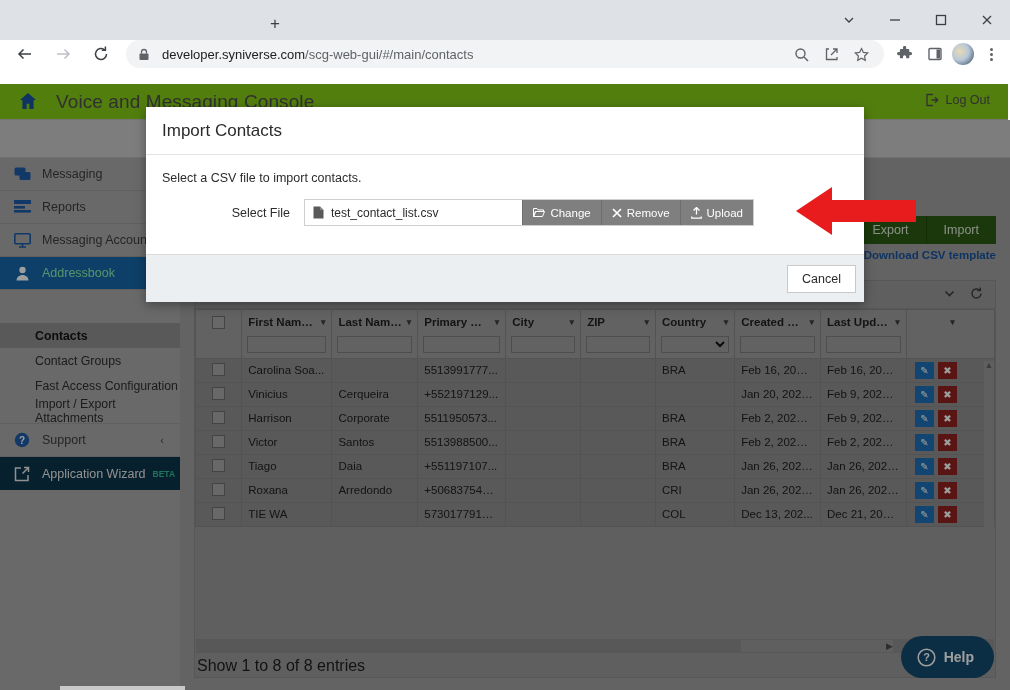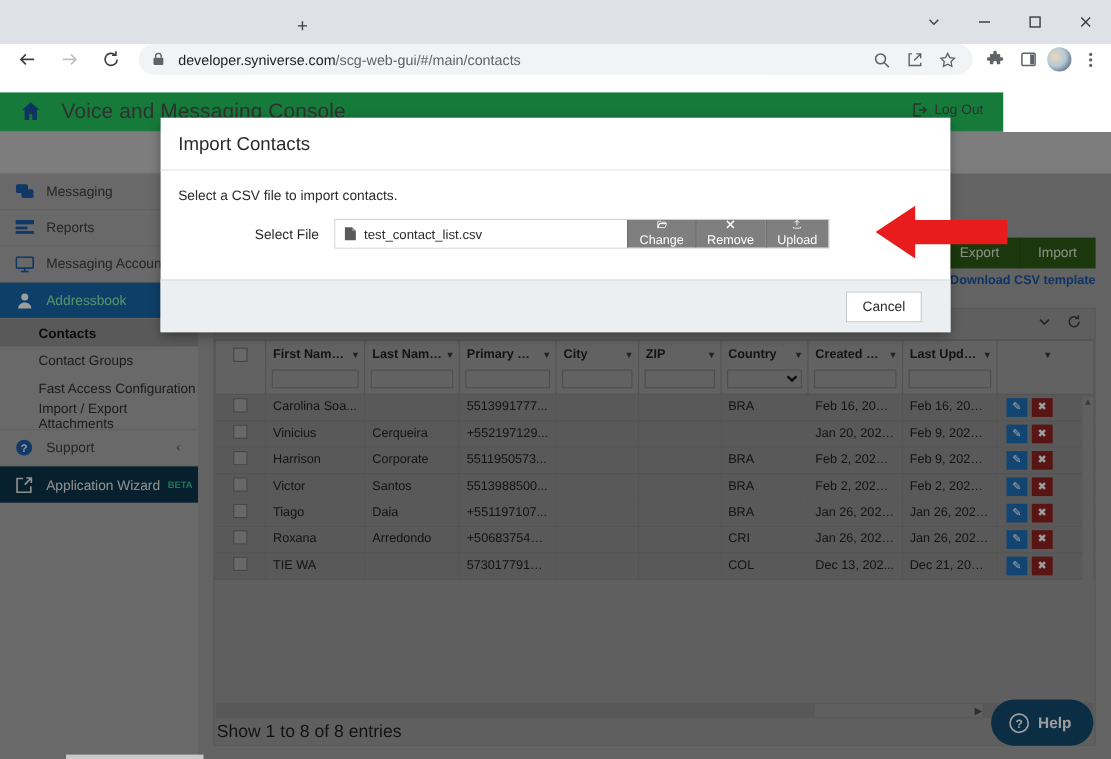--- a/index.html
+++ b/index.html
@@ -67,43 +67,43 @@
     background:radial-gradient(circle at 35% 38%, #e8d9b4 0%, #b7c9d8 45%, #6c7f92 75%, #2f3f4e 100%); }
   .kebab { width:26px; height:26px; margin-right:6px; display:flex; flex-direction:column;
     align-items:center; justify-content:center; gap:2px; flex:0 0 26px;}
   .kebab i { width:3px; height:3px; border-radius:50%; background:#5f6368; display:block; }
 
   
   .page { position:absolute; left:0; top:84px; width:1010px; height:606px; background:#ffffff; }
   .page-inner { position:absolute; inset:0; filter:brightness(0.62); }
 
   .app-header {
-    position:absolute; left:0; top:0; width:912px; height:36px;
-    background:#22c55e; border-bottom:1px solid #bdbdbd;
+    position:absolute; left:0; top:0; width:1008px; height:36px;
+    background:#84cc16; border-bottom:1px solid #bdbdbd;
     display:flex; align-items:center;
   }
   .home-ic { width:22px; height:22px; margin-left:18px; color:#18539e; flex:0 0 22px;}
   .app-title { margin-left:16px; font-size:19px; color:#4e4e4e; letter-spacing:.1px; }
   .logout { position:absolute; right:18px; top:9px; display:flex; align-items:center; gap:7px;
     font-size:12.5px; color:#4e4e4e; }
   .logout svg{ display:block; }
 
   .subbar { position:absolute; left:0; top:36px; width:1010px; height:38px; background:#c9c9c9;
     border-bottom:1px solid #b5b5b5; }
 
   
   .sidebar { position:absolute; left:0; top:74px; width:180px; bottom:0; background:#a9a9a9; }
   .sb-item { height:33px; display:flex; align-items:center; padding-left:14px;
     border-bottom:1px solid #9b9b9b; font-size:12.5px; color:#3b3b3b; }
   .sb-item .ic { width:19px; flex:0 0 19px; margin-right:9px; color:#1b5aa5; display:flex; align-items:center;}
   .sb-item.active { background:#1565a8; color:#86efac; }
   .sb-item.active .ic { color:#ffffff; }
   .sb-sub { height:25px; display:flex; align-items:center; padding-left:35px;
     font-size:12.3px; color:#2d2d2d; }
-  .sb-sub.cur { background:#8f8f8f; color:#141414; font-weight:bold; }
+  .sb-sub.cur { background:#8f8f8f; color:#141414; font-weight:bold;margin-top:33px; }
   .sb-item.wizard { background:#0c3349; color:#e8e8e8; border-bottom:none; }
   .sb-item.wizard .ic { color:#e8e8e8; }
   .beta { font-size:8.5px; color:#2fbf8f; margin-left:7px; vertical-align:super; font-weight:bold;}
   .sb-chevron { margin-left:auto; margin-right:16px; font-size:11px; color:#4a4a4a;}
   .sb-sep { height:1px; background:#9b9b9b; }
 
   
   .main { position:absolute; left:180px; top:74px; right:0; bottom:0; background:#9f9f9f; }
   .actions { position:absolute; right:14px; top:58px; display:flex; flex-direction:column; align-items:flex-end; }
   .act-row { display:flex; }
@@ -154,24 +154,24 @@
     border-bottom:1px solid #e3e3e3; }
   .modal-title { font-size:17px; color:#2b2b2b; }
   .modal-body { padding:16px 16px 0 16px; }
   .modal-note { font-size:12.5px; color:#2b2b2b; }
   .file-row { display:flex; align-items:center; margin-top:14px; }
   .file-label { width:142px; text-align:right; padding-right:14px; font-size:12.5px; color:#2b2b2b; }
   .file-box { display:flex; border:1px solid #cfcfcf; height:27px; width:450px; }
   .file-name { flex:1; display:flex; align-items:center; gap:7px; padding:0 8px;
     font-size:12px; color:#2b2b2b; background:#ffffff; }
   .fbtn { display:flex; align-items:center; gap:5px; padding:0 10px; background:#7f7f7f;
-    color:#ffffff; font-size:11.5px; border-left:1px solid #6e6e6e;flex-direction:column; }
+    color:#ffffff; font-size:11.5px; border-left:1px solid #6e6e6e; }
   .modal-foot { position:absolute; left:0; right:0; bottom:0; height:48px; background:#eceff1;
     border-top:1px solid #dcdcdc; display:flex; align-items:center; justify-content:flex-end;
-    padding-right:26px; }
+    padding-right:8px; }
   .btn-cancel { background:#ffffff; border:1px solid #c9c9c9; font-size:12.5px; color:#2b2b2b;
     padding:6px 14px; }
 
   
   .arrow { position:absolute; left:796px; top:185px; width:120px; height:52px; }
   .arrow svg { display:block; }
 
   .taskbar-peek { position:absolute; left:60px; bottom:0; width:125px; height:4px; background:#c9c9c9; }
 </style>
 </head>

